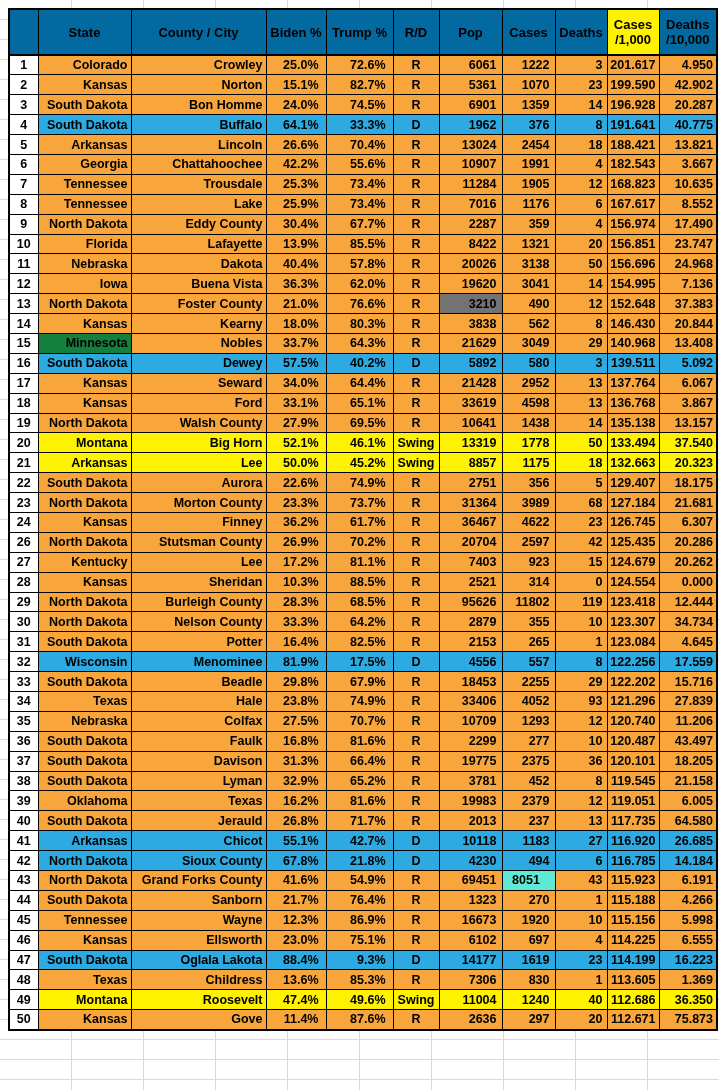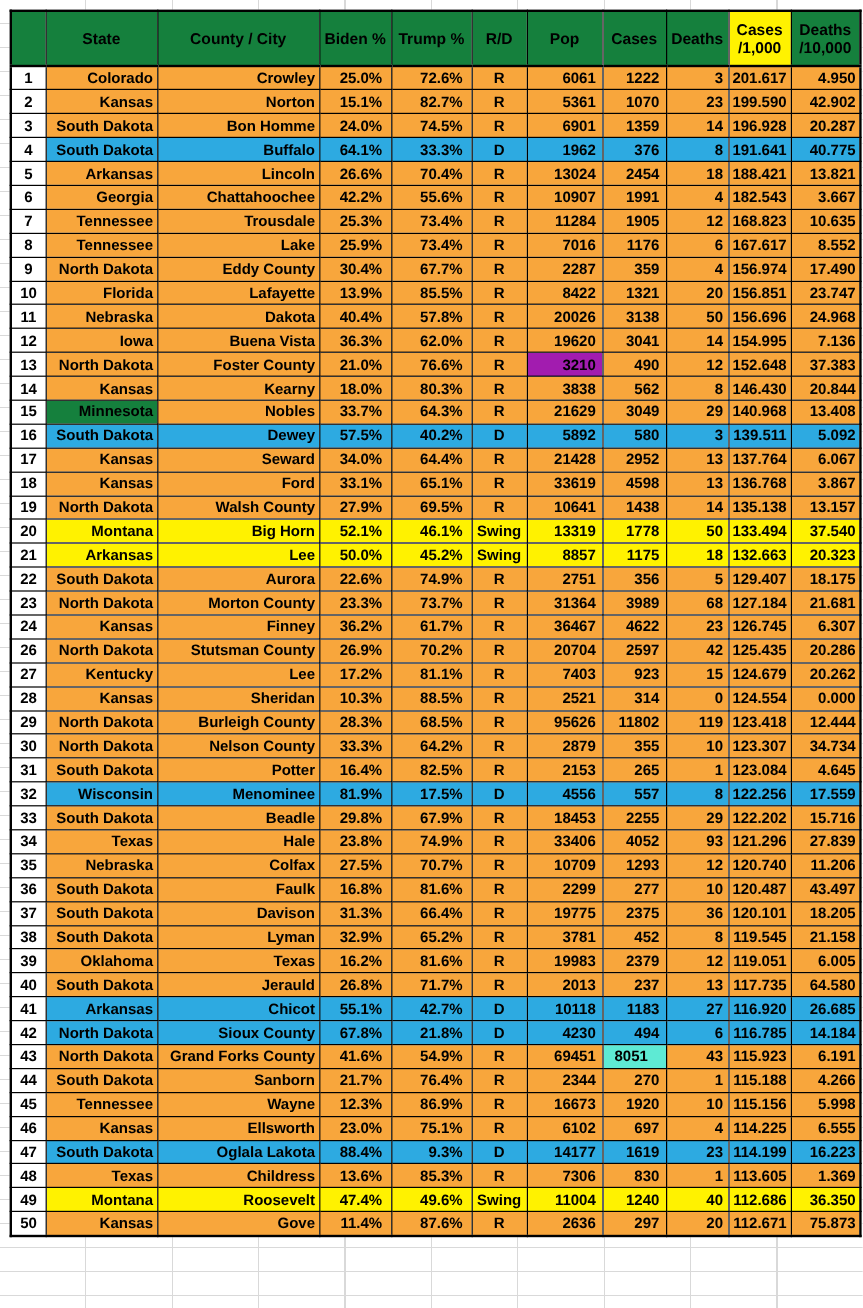--- a/index.html
+++ b/index.html
@@ -41,21 +41,21 @@
     line-height:16px;
     background:#ffffff;
     border-bottom:2px solid #000;
   }
   .header-row th {
     height:46px;
     text-align:center;
     vertical-align:middle;
     font-size:13px;
     line-height:15px;
-    background:#15803d;
+    background:#0369a1;
     border-bottom:2px solid #000;
     padding:0;
   }
   tbody td {
     height:19.9px;
     font-size:12.5px;
     vertical-align:middle;
   }
   tbody td.col-0 { background:#ffffff; }
   
@@ -275,21 +275,21 @@
           <td class="col-9" style="background: rgb(248, 166, 60);">154.995</td>
           <td class="col-10" style="background: rgb(248, 166, 60);">7.136</td>
         </tr>
         <tr>
           <td class="col-0">13</td>
           <td class="col-1" style="background: rgb(248, 166, 60);">North Dakota</td>
           <td class="col-2" style="background: rgb(248, 166, 60);">Foster County</td>
           <td class="col-3" style="background: rgb(248, 166, 60);">21.0%</td>
           <td class="col-4" style="background: rgb(248, 166, 60);">76.6%</td>
           <td class="col-5" style="background: rgb(248, 166, 60);">R</td>
-          <td class="col-6" style="background: #a21caf;">3210</td>
+          <td class="col-6" style="background: #737373;">3210</td>
           <td class="col-7" style="background: rgb(248, 166, 60);">490</td>
           <td class="col-8" style="background: rgb(248, 166, 60);">12</td>
           <td class="col-9" style="background: rgb(248, 166, 60);">152.648</td>
           <td class="col-10" style="background: rgb(248, 166, 60);">37.383</td>
         </tr>
         <tr>
           <td class="col-0">14</td>
           <td class="col-1" style="background: rgb(248, 166, 60);">Kansas</td>
           <td class="col-2" style="background: rgb(248, 166, 60);">Kearny</td>
           <td class="col-3" style="background: rgb(248, 166, 60);">18.0%</td>
@@ -665,21 +665,21 @@
           <td class="col-9" style="background: rgb(248, 166, 60);">115.923</td>
           <td class="col-10" style="background: rgb(248, 166, 60);">6.191</td>
         </tr>
         <tr>
           <td class="col-0">44</td>
           <td class="col-1" style="background: rgb(248, 166, 60);">South Dakota</td>
           <td class="col-2" style="background: rgb(248, 166, 60);">Sanborn</td>
           <td class="col-3" style="background: rgb(248, 166, 60);">21.7%</td>
           <td class="col-4" style="background: rgb(248, 166, 60);">76.4%</td>
           <td class="col-5" style="background: rgb(248, 166, 60);">R</td>
-          <td class="col-6" style="background: rgb(248, 166, 60);">2344</td>
+          <td class="col-6" style="background: rgb(248, 166, 60);">1323</td>
           <td class="col-7" style="background: rgb(248, 166, 60);">270</td>
           <td class="col-8" style="background: rgb(248, 166, 60);">1</td>
           <td class="col-9" style="background: rgb(248, 166, 60);">115.188</td>
           <td class="col-10" style="background: rgb(248, 166, 60);">4.266</td>
         </tr>
         <tr>
           <td class="col-0">45</td>
           <td class="col-1" style="background: rgb(248, 166, 60);">Tennessee</td>
           <td class="col-2" style="background: rgb(248, 166, 60);">Wayne</td>
           <td class="col-3" style="background: rgb(248, 166, 60);">12.3%</td>

